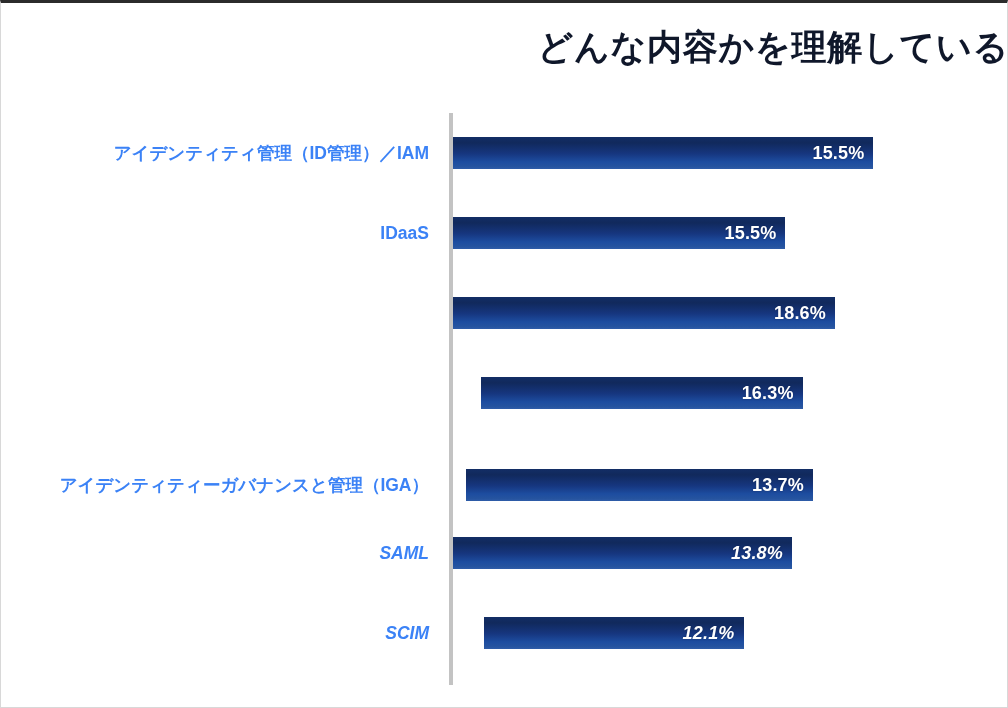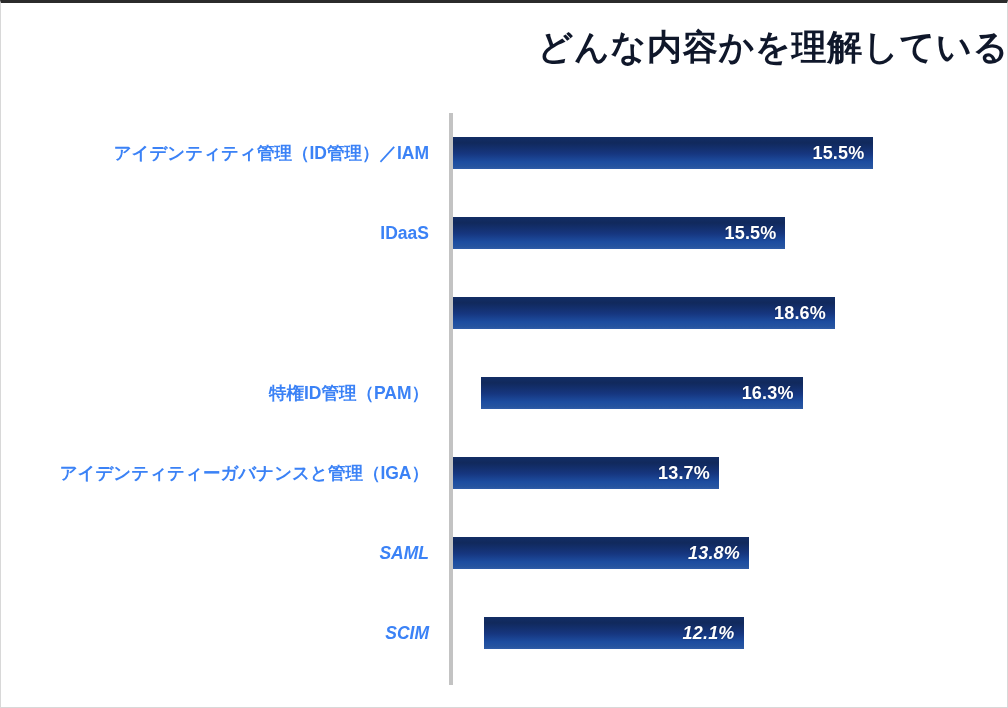--- a/index.html
+++ b/index.html
@@ -148,38 +148,37 @@
           </div>
         </div>
         <div class="bar-row" style="top: 160px;">
           <div class="bar-wrap" style="width: 382px;">
             <div class="bar" style="width: 100%;">
               <span class="bar-value">18.6%</span>
             </div>
           </div>
         </div>
         <div class="bar-row" style="top: 240px;">
-          <div class="cat-label">特権ID管理（PAM）</div>
           <div class="bar-wrap" style="width: 349.635px; padding-left: 28px;">
             <div class="bar" style="width: 100%;">
               <span class="bar-value">16.3%</span>
             </div>
           </div>
         </div>
-        <div class="bar-row" style="top: 320px; text-decoration: underline;">
+        <div class="bar-row" style="top: 332px; text-decoration: underline;">
           <div class="cat-label">アイデンティティーガバナンスと管理（IGA）</div>
-          <div class="bar-wrap" style="width: 266px;">
+          <div class="bar-wrap" style="width: 347px; margin-left: 13px;">
             <div class="bar" style="width: 100%;">
               <span class="bar-value">13.7%</span>
             </div>
           </div>
         </div>
         <div class="bar-row" style="top: 400px; font-style: italic;">
           <div class="cat-label">SAML</div>
-          <div class="bar-wrap" style="width: 296px;">
+          <div class="bar-wrap" style="width: 339px;">
             <div class="bar" style="width: 100%;">
               <span class="bar-value">13.8%</span>
             </div>
           </div>
         </div>
         <div class="bar-row" style="top: 480px; font-style: italic;">
           <div class="cat-label">SCIM</div>
           <div class="bar-wrap" style="width: 259.545px;">
             <div class="bar" style="width: 100%; margin-left: 31px;">
               <span class="bar-value">12.1%</span>

